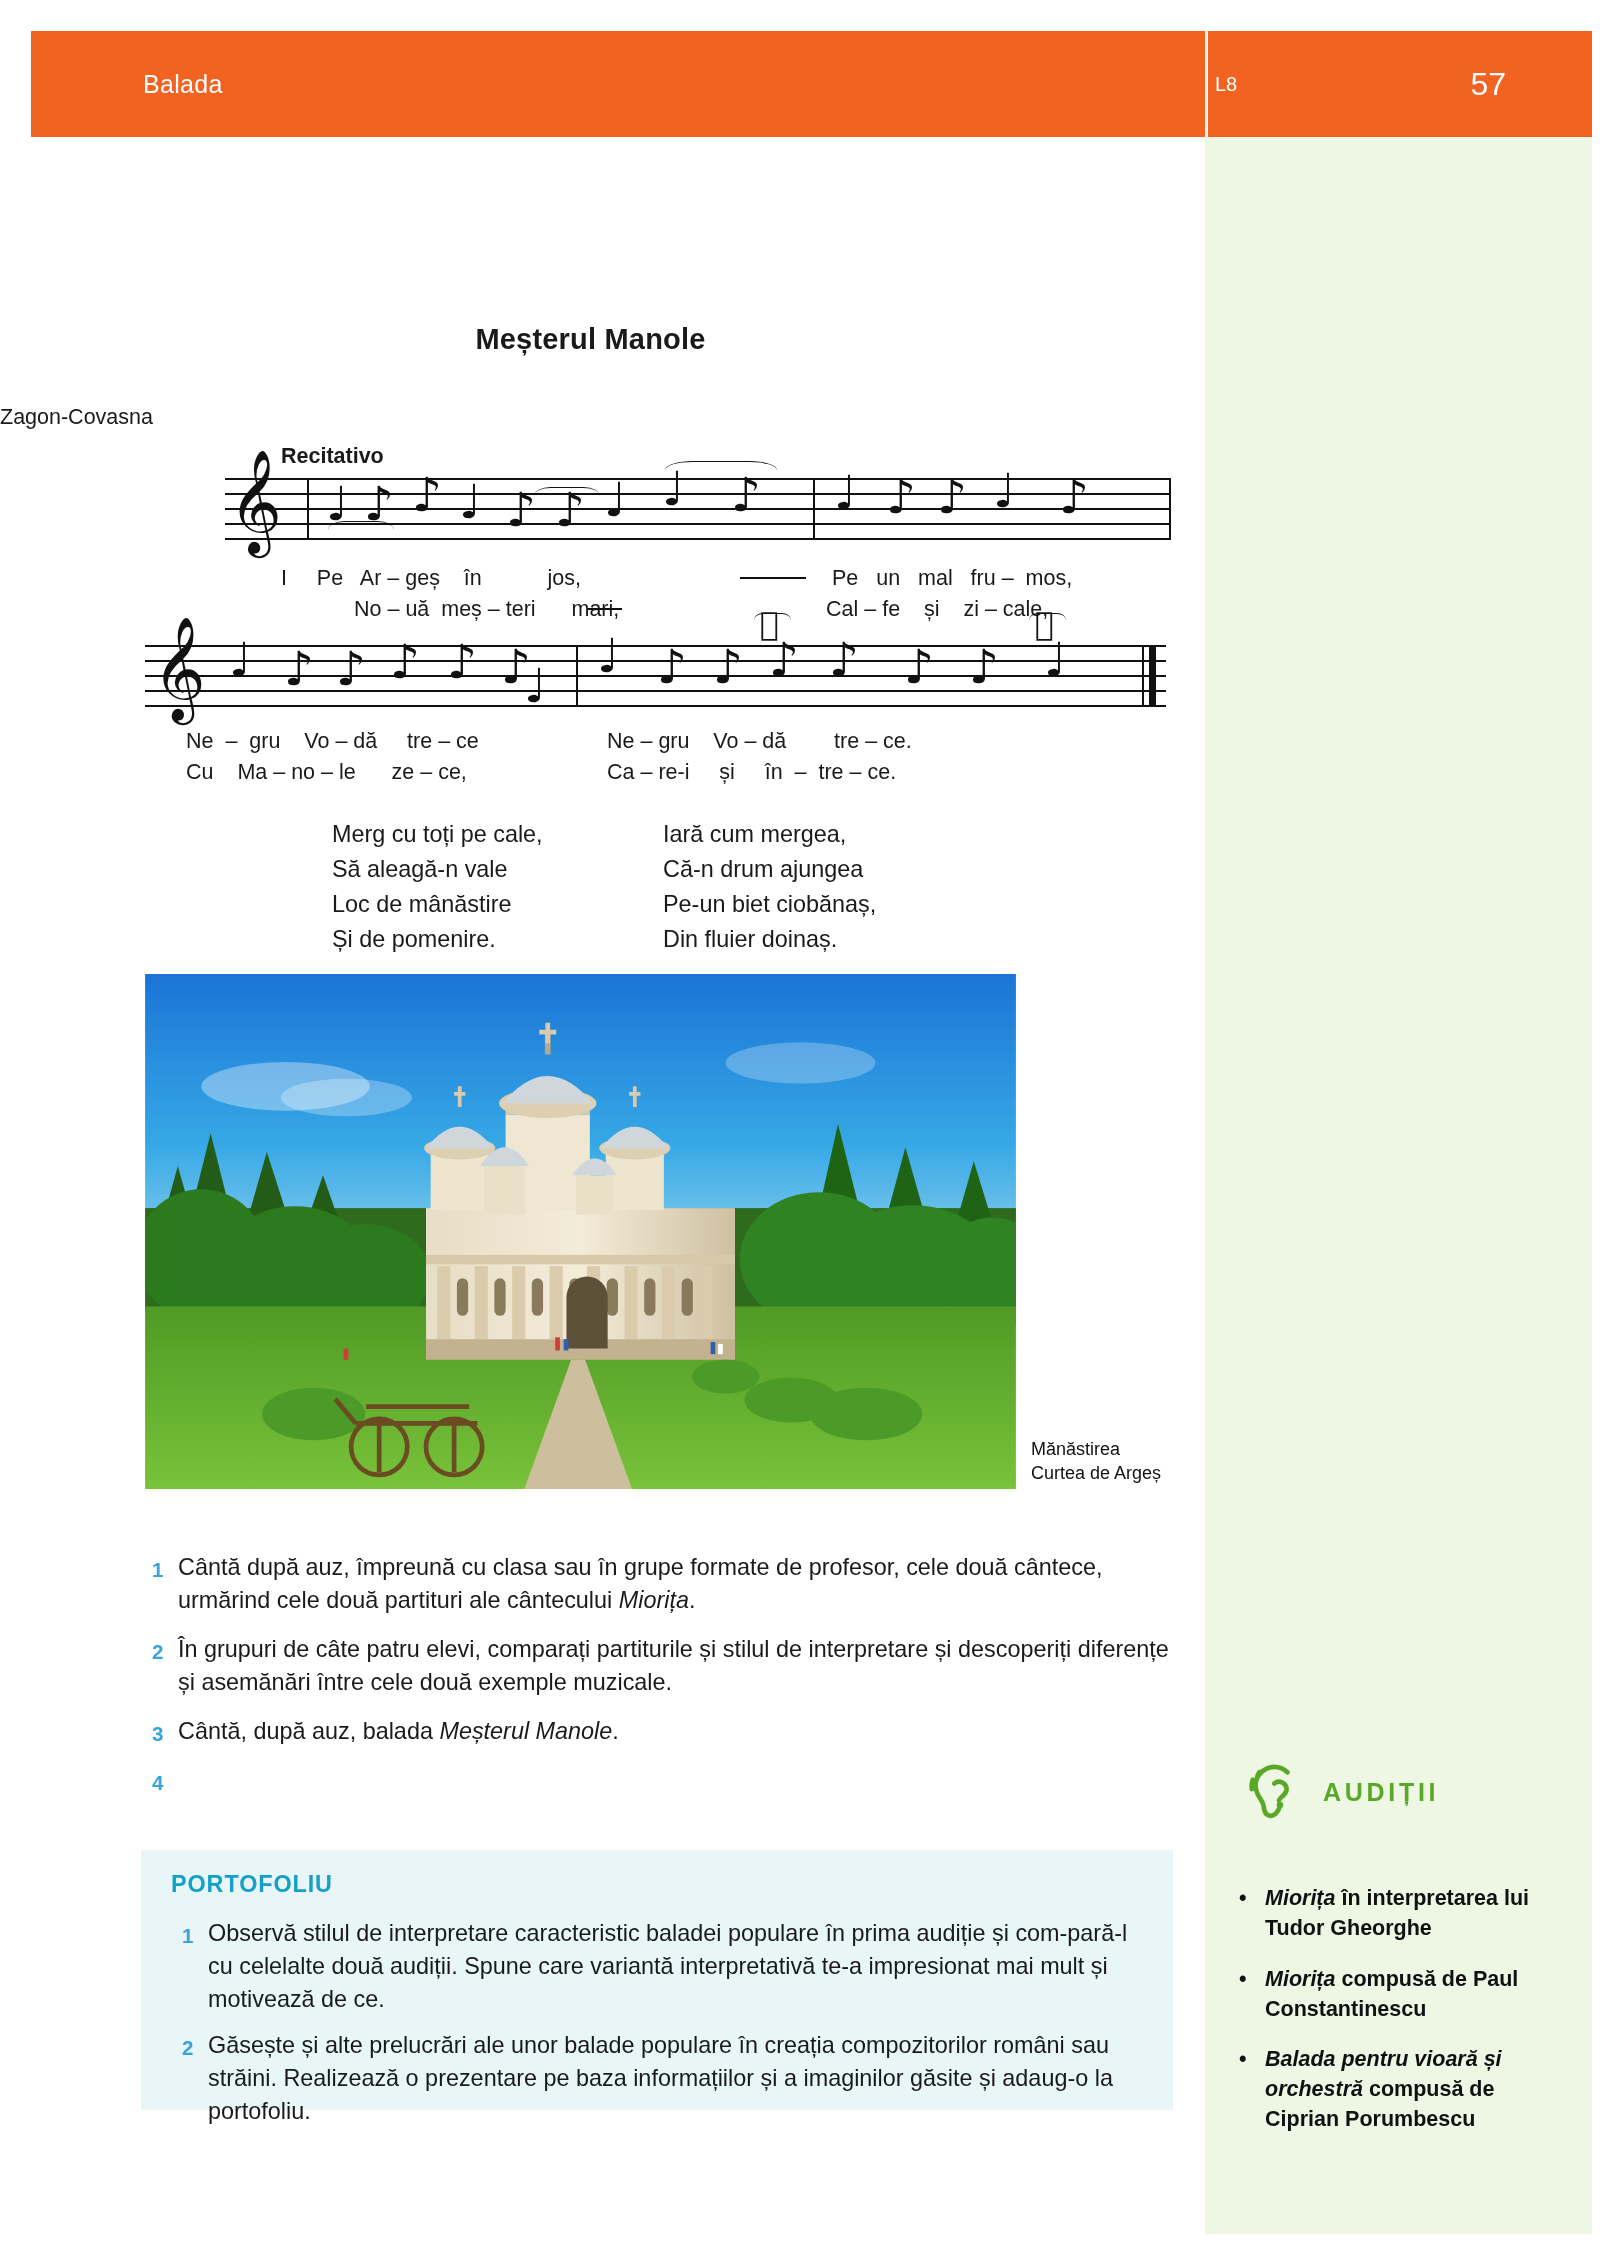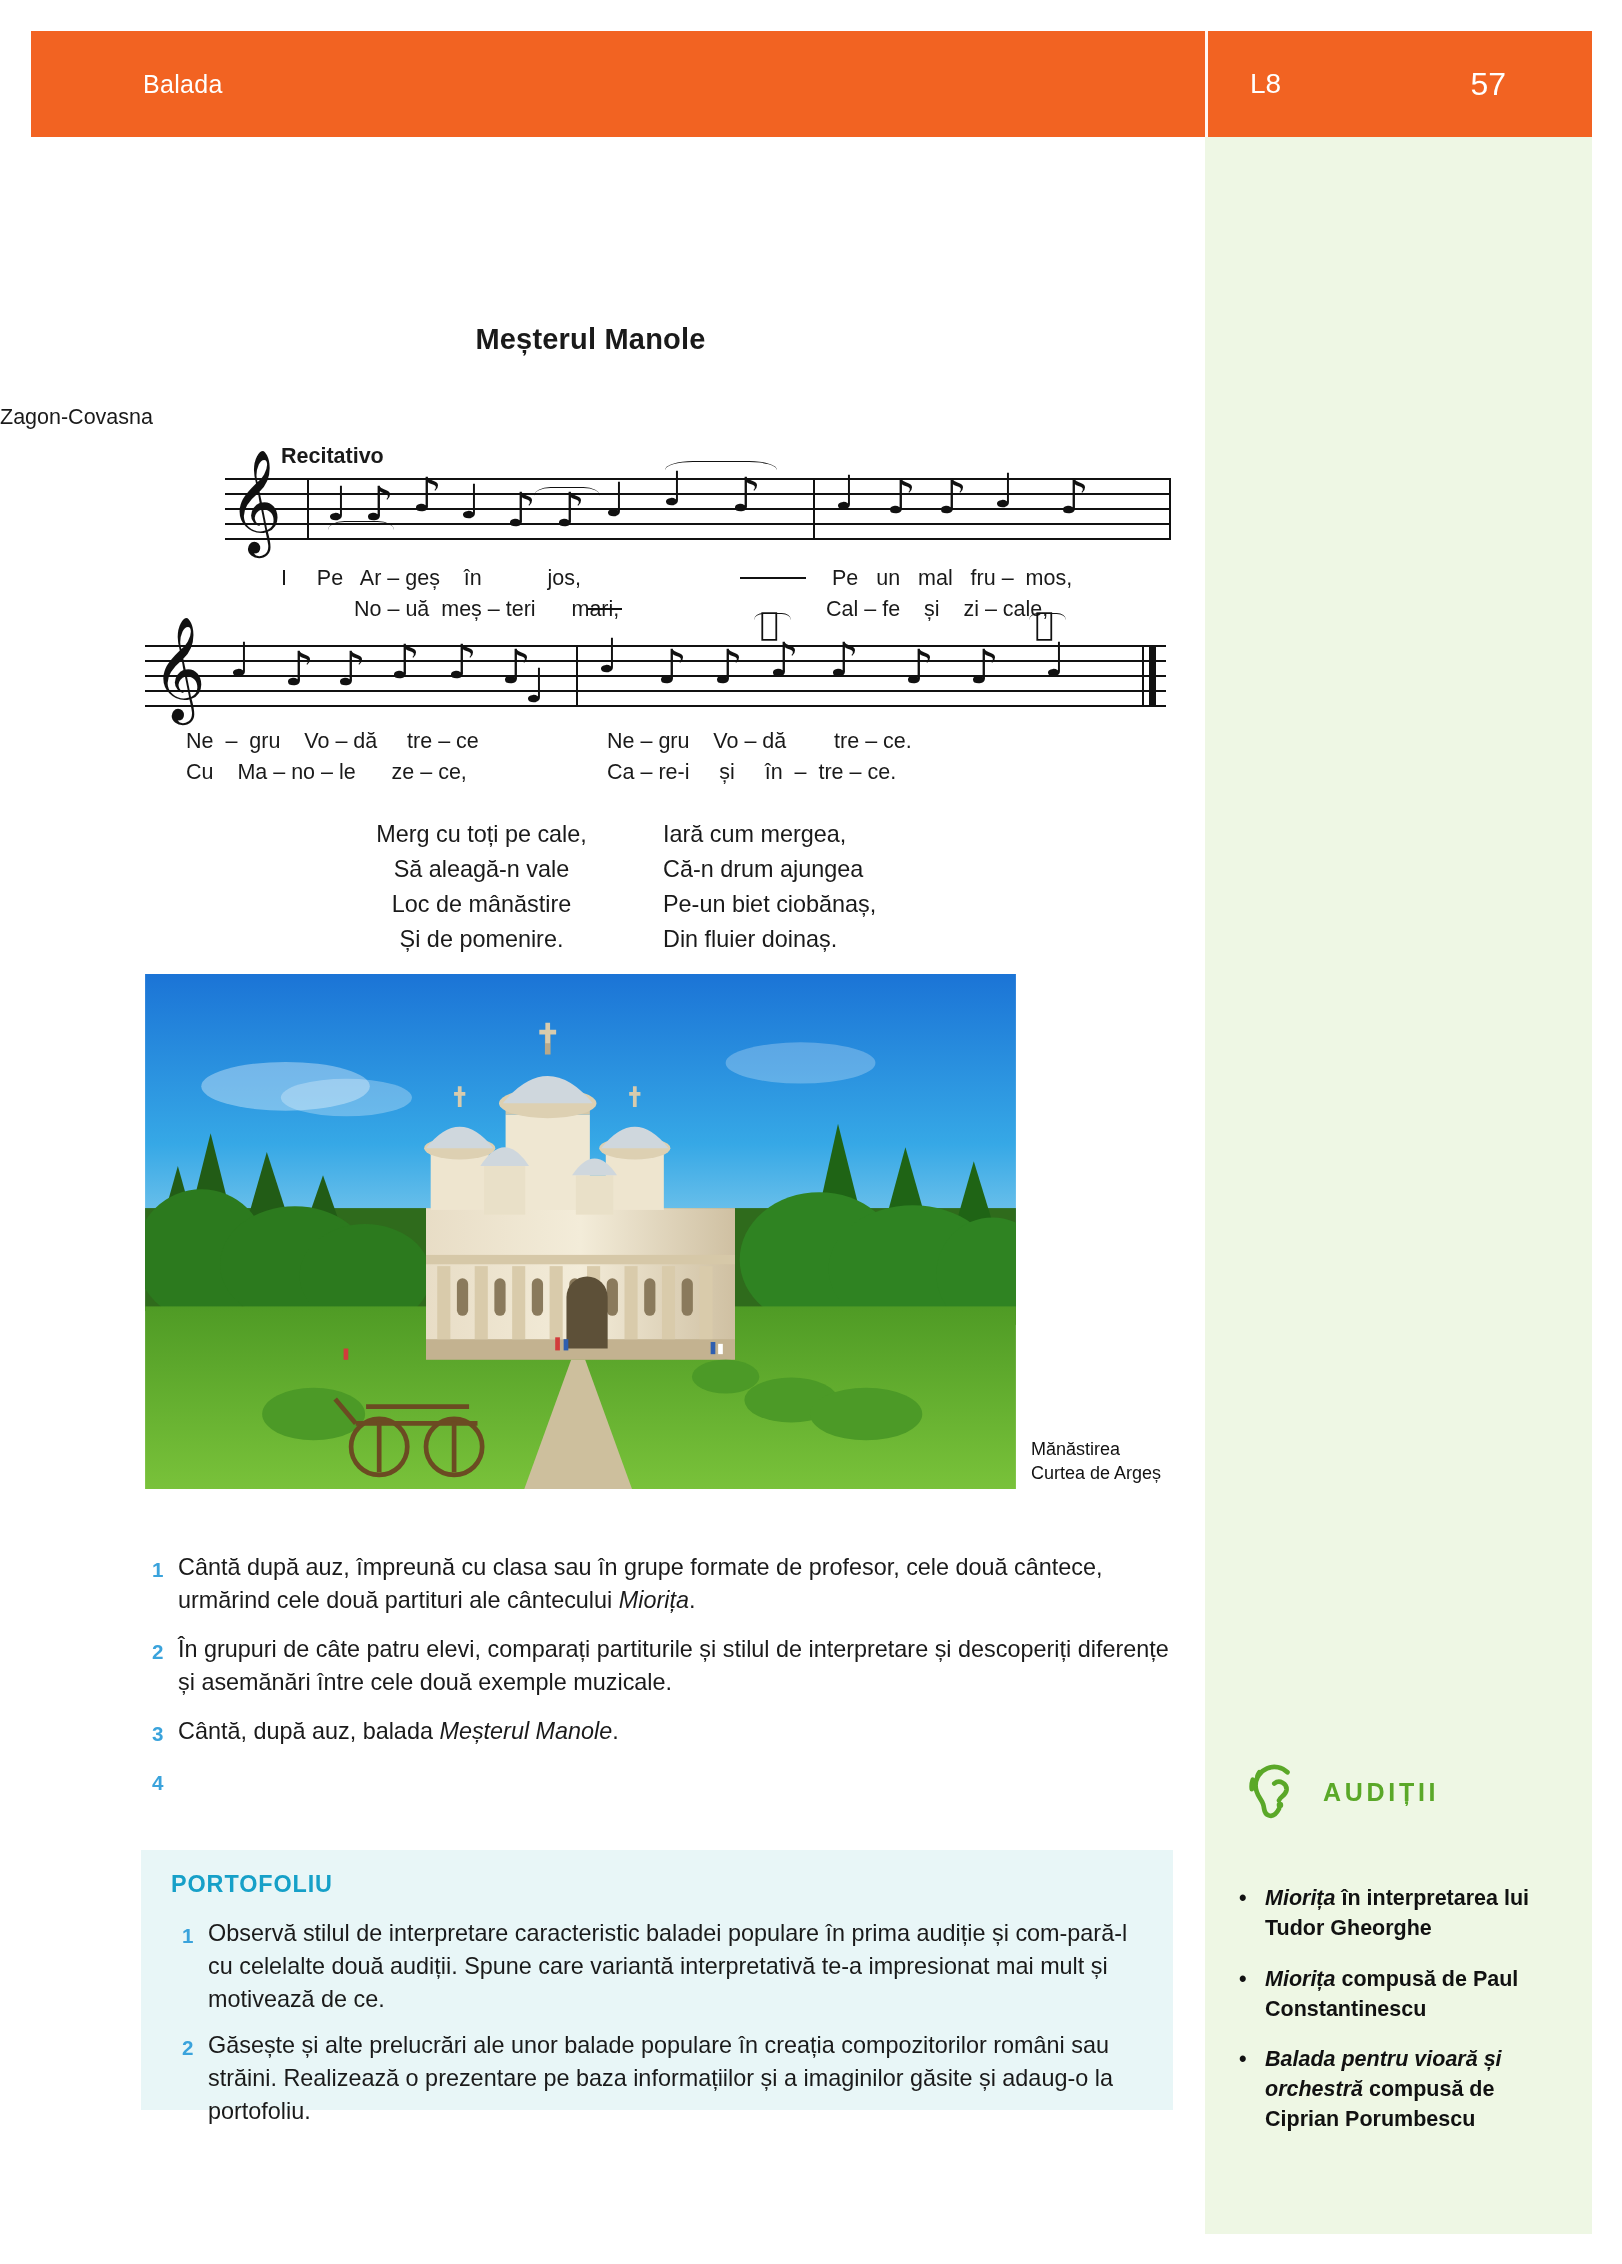--- a/index.html
+++ b/index.html
@@ -35,22 +35,22 @@
   }
   .header .sep{
     position:absolute;left:1174px;top:0;width:2.8px;height:106px;
     background:#ffffff;opacity:.95;
   }
   .header .chapter{
     position:absolute;left:112px;top:0;height:106px;line-height:106px;
     font-size:25px;letter-spacing:0.3px;
   }
   .header .lesson{
-    position:absolute;left:1219px;top:0;height:106px;line-height:106px;
-    font-size:28px;
+    position:absolute;left:1184px;top:0;height:106px;line-height:106px;
+    font-size:20px;
   }
   .header .pageno{
     position:absolute;right:86px;top:0;height:106px;line-height:106px;
     font-size:32px;
   }
   
   .song-title{
     position:absolute;left:0;top:323px;width:1181px;text-align:center;
     font-size:29px;font-weight:bold;letter-spacing:0.2px;
   }
@@ -222,21 +222,21 @@
     <div class="fermata" style="left:890px;top:-37px;"></div>
     <div class="slur" style="left:609px;top:-32px;width:37px;height:13px;"></div>
     <div class="slur" style="left:884px;top:-32px;width:37px;height:13px;"></div>
   </div>
 
   <div class="lyr" style="left:186px;top:729px;">Ne  –  gru    Vo – dă     tre – ce</div>
   <div class="lyr" style="left:607px;top:729px;">Ne – gru    Vo – dă        tre – ce.</div>
   <div class="lyr" style="left:186px;top:760px;">Cu    Ma – no – le      ze – ce,</div>
   <div class="lyr" style="left:607px;top:760px;">Ca – re-i     și     în  –  tre – ce.</div>
 
-  <div class="verse" style="left:322px;top:817px;width:319px;text-align:center;">Merg cu toți pe cale,
+  <div class="verse" style="left:332px;top:817px;width:319px;">Merg cu toți pe cale,
 Să aleagă-n vale
 Loc de mânăstire
 Și de pomenire.</div>
   <div class="verse" style="left:663px;top:817px;width:337px;">Iară cum mergea,
 Că-n drum ajungea
 Pe-un biet ciobănaș,
 Din fluier doinaș.</div>
 
   <div class="photo">
     <svg width="871" height="515" viewBox="0 0 930 550" xmlns="http://www.w3.org/2000/svg">

